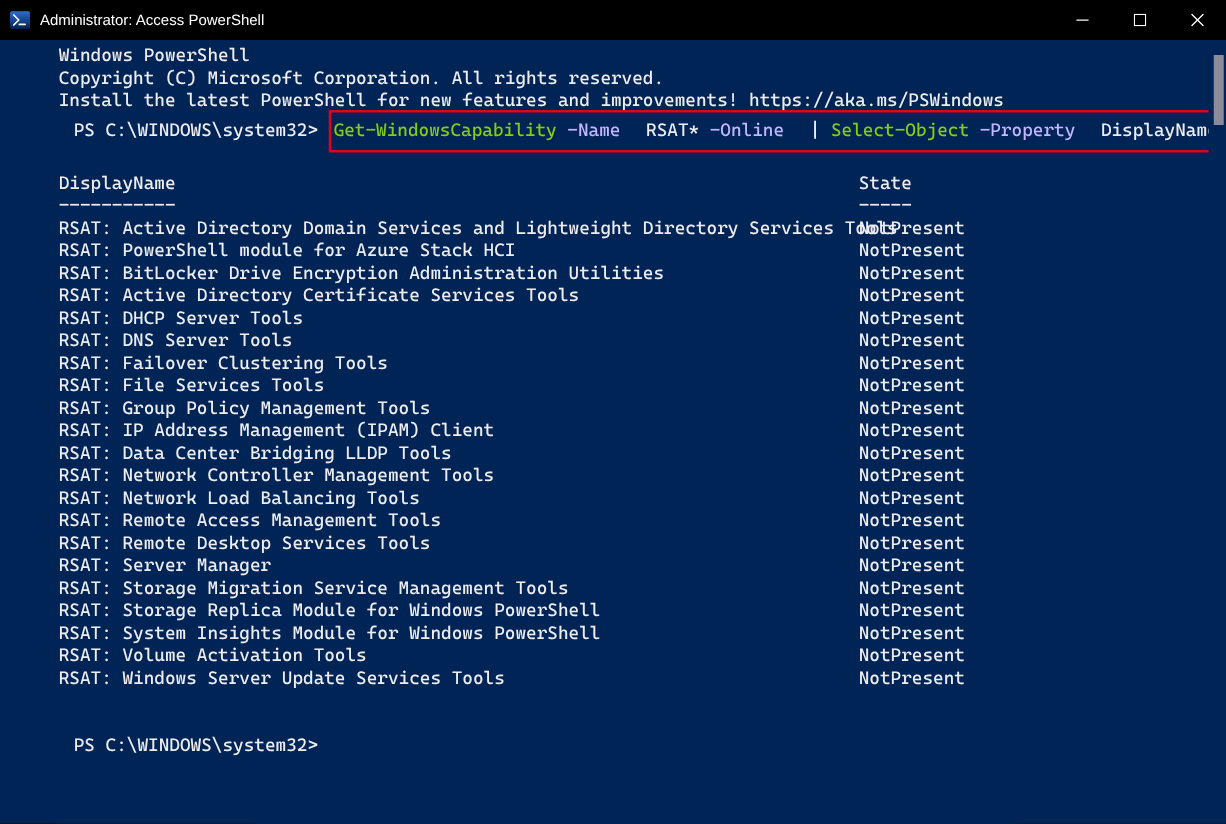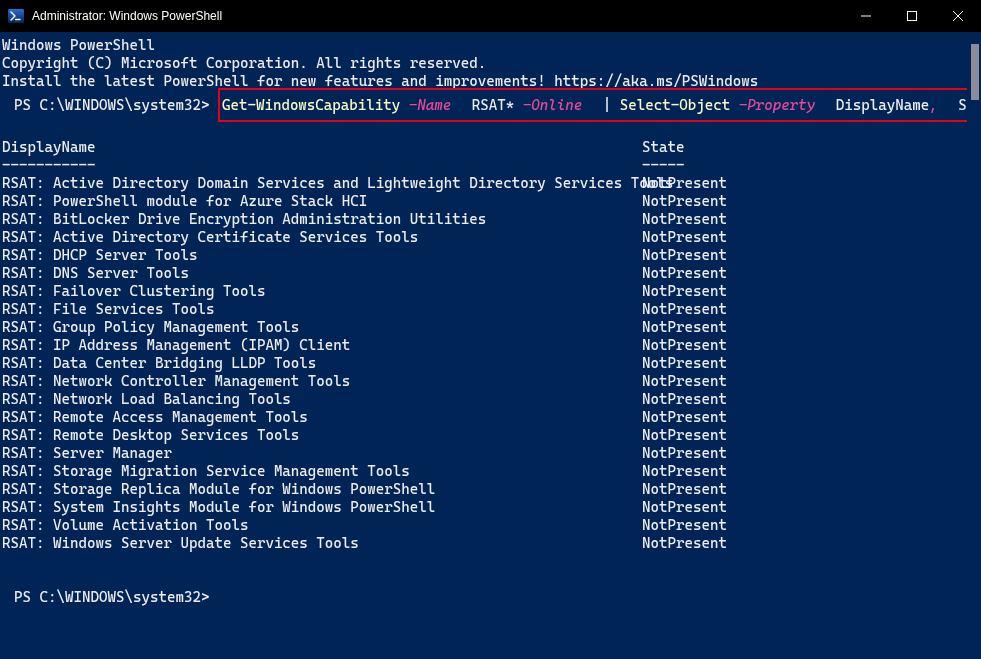--- a/index.html
+++ b/index.html
@@ -18,37 +18,37 @@
     width: 16px; height: 16px; margin-right: 8px; display: inline-flex;
     align-items: center; justify-content: center;
   }
   .titlebar .title { flex: 0 0 auto; }
   .titlebar .spacer { flex: 1 1 auto; }
   .winbtn {
     width: 46px; height: 32px; display: flex; align-items: center;
     justify-content: center; color: #fff;
   }
   .winbtn svg { width: 10px; height: 10px; }
-  .terminal-wrap { flex: 1; display: flex; background: #012456; }
+  .terminal-wrap { flex: 1; display: flex; background: #012456; padding-left: 45px; }
   .terminal {
     flex: 1; background: #012456; color: #eeedf0;
     font-size: 14.5px; line-height: 18px; white-space: pre;
     padding: 4px 2px 4px 2px; overflow: hidden;
     font-family: Consolas, "Cascadia Mono", monospace;
     letter-spacing: 0;
   }
   .scrollbar {
     width: 14px; background: #012456; position: relative;
   }
   .scrollbar-thumb {
     position: absolute; top: 12px; right: 2px; width: 8px; height: 56px;
     background: #8b8b99; border-radius: 0;
   }
-  .t-yellow { color: #fef9c3; text-align: right; }
-  .t-gray   { color: #ec4899; font-style: italic; }
+  .t-yellow { color: #84cc16; text-align: right; }
+  .t-gray   { color: #c4b5fd; }
   .t-white  { color: #eeedf0; margin-left: 12px; }
   .row { display: block; }
   .border-wrap {
     border: 2px solid #e3001b; display: inline-block;
     margin-top: -2px; margin-bottom: -2px; padding: 6px 6px 6px 2px;
   }
   .col-left { display: inline-block; width: 640px; }
   .col-right { display: inline-block; }
   .header-row .col-left,
   .header-row .col-right { }
@@ -68,21 +68,21 @@
         <defs>
           <linearGradient id="g" x1="0" y1="0" x2="0" y2="1">
             <stop offset="0" stop-color="#2f6bd0"></stop>
             <stop offset="1" stop-color="#012456"></stop>
           </linearGradient>
         </defs>
         <path d="M3 4 L7 8 L3 12" stroke="#fff" stroke-width="1.4" fill="none" stroke-linecap="round" stroke-linejoin="round"></path>
         <line x1="7.5" y1="11.5" x2="12" y2="11.5" stroke="#fff" stroke-width="1.4" stroke-linecap="round"></line>
       </svg>
     </span>
-    <span class="title">Administrator: Windows PowerShell</span>
+    <span class="title">Administrator: Access PowerShell</span>
     <span class="spacer"></span>
     <div class="winbtn">
       <svg viewBox="0 0 10 10">
           <line x1="0" y1="5" x2="10" y2="5" stroke="#fff" stroke-width="1"></line>
         </svg>
     </div>
     <div class="winbtn">
       <svg viewBox="0 0 10 10">
           <rect x="0.5" y="0.5" width="9" height="9" stroke="#fff" stroke-width="1" fill="none"></rect>
         </svg>

